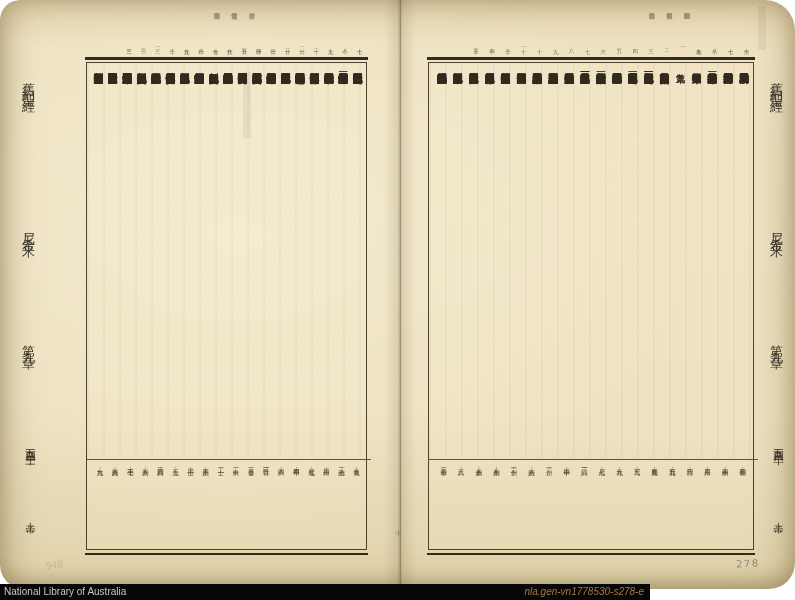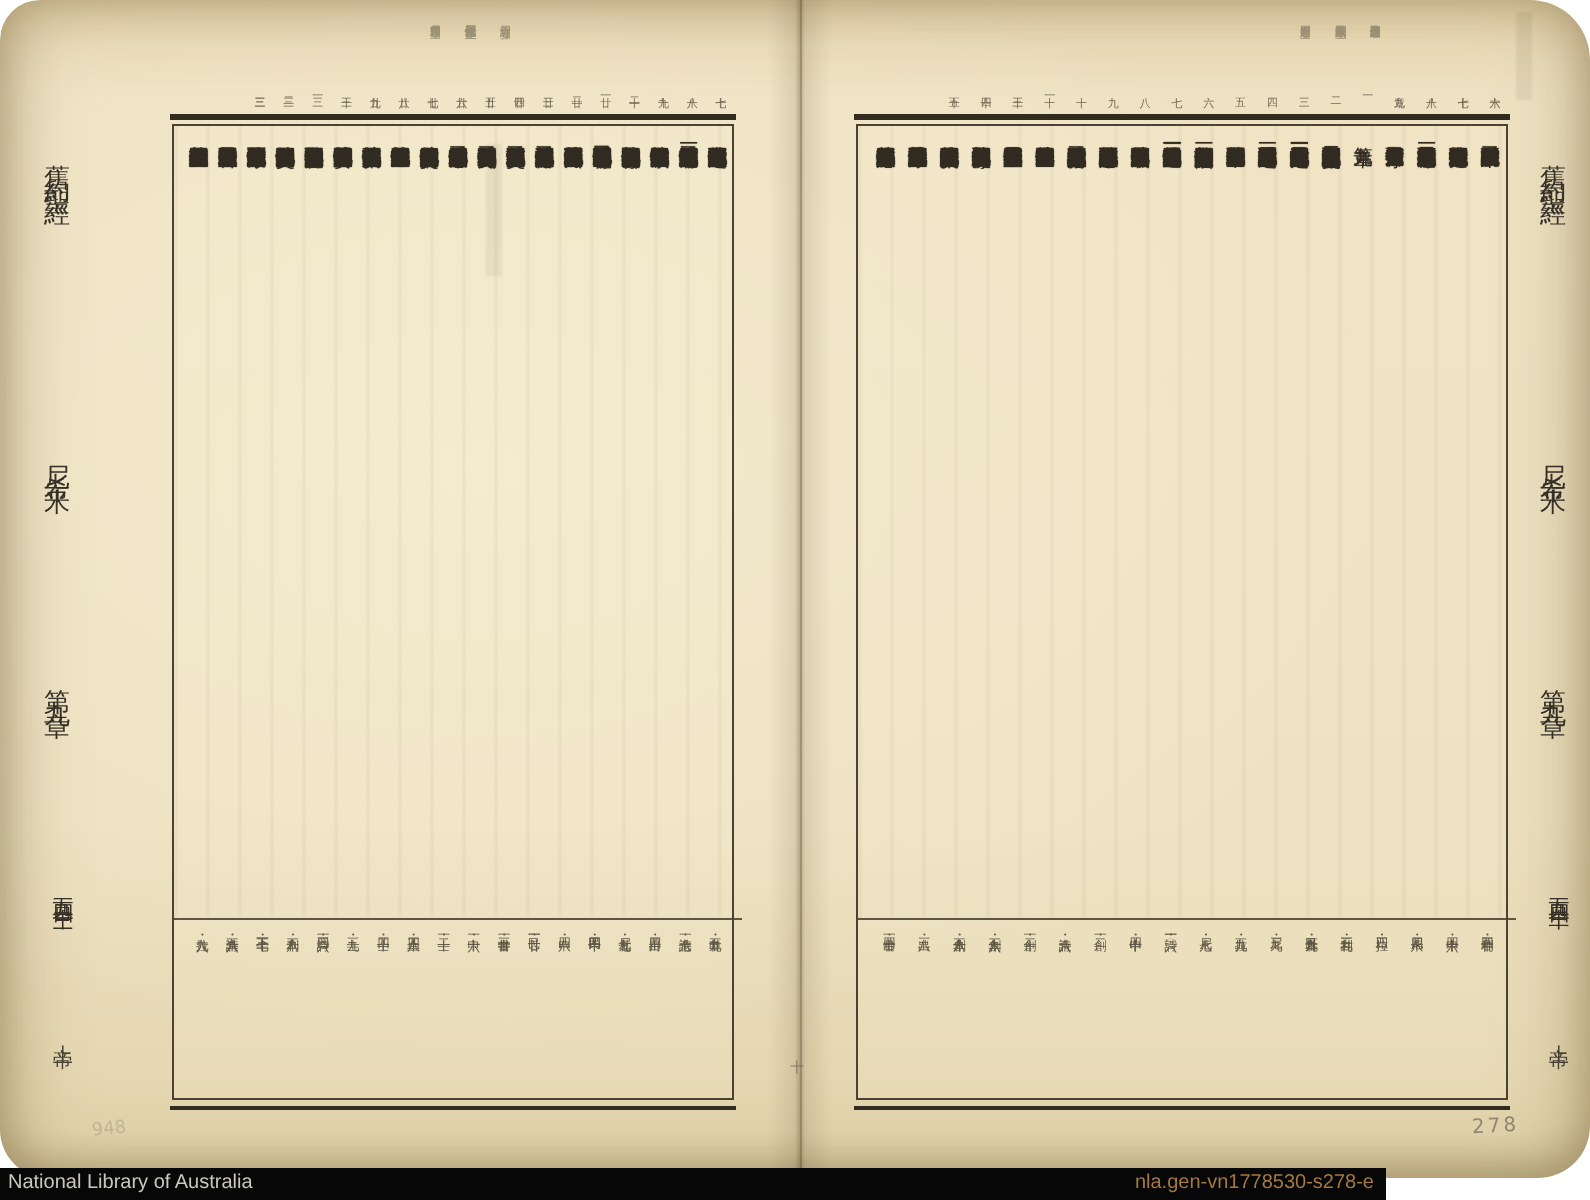--- a/index.html
+++ b/index.html
@@ -80,25 +80,25 @@
   
   .top-notes{position:absolute;top:8px;height:52px;display:flex;flex-direction:row-reverse;gap:10px;}
   .tn-right{left:598px;width:92px;}
   .tn-left{left:105px;width:150px;}
   .top-notes span{
     writing-mode:vertical-rl;text-orientation:upright;display:block;
     font-size:6px;line-height:7.5px;color:#665c46;opacity:.55;max-height:52px;overflow:hidden;
   }
 
   
-  .bar{position:absolute;left:0;bottom:0;width:650px;height:16px;background:#070707;padding-left:43px;}
+  .bar{position:absolute;left:0;bottom:0;width:650px;height:16px;background:#070707;}
   .bar .bar-left{position:absolute;left:4px;top:2px;font-family:"Liberation Sans","DejaVu Sans",sans-serif;
     font-size:10px;color:#c9c7c2;}
   .bar .bar-right{position:absolute;right:6px;top:2px;font-family:"Liberation Sans","DejaVu Sans",sans-serif;
-    font-size:10px;color:#a5783f;}
+    font-size:10px;color:#a5783f;font-style:italic;}
 
   
   .pencil{position:absolute;font-family:"DejaVu Sans","Liberation Sans",sans-serif;color:#7d7666;}
   .pencil-right{left:736px;top:558px;font-size:10px;letter-spacing:1.5px;transform:rotate(-3deg);opacity:.8;}
   .pencil-left{left:46px;top:560px;font-size:9px;opacity:.30;transform:rotate(-6deg);}
   .pencil-gutter{left:395px;top:529px;font-size:7px;opacity:.55;color:#4c4433;}
 
   
   .smudge{position:absolute;background:rgba(110,95,65,.10);filter:blur(.4px);}
 </style>

